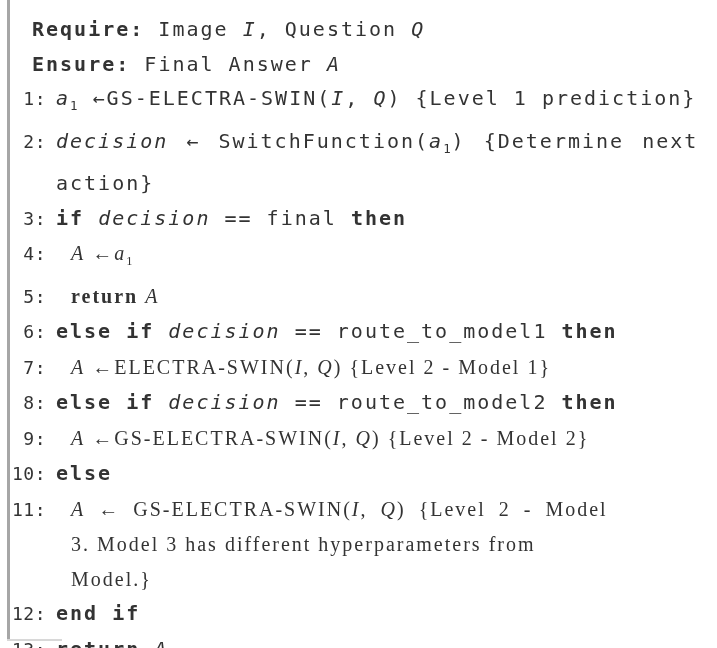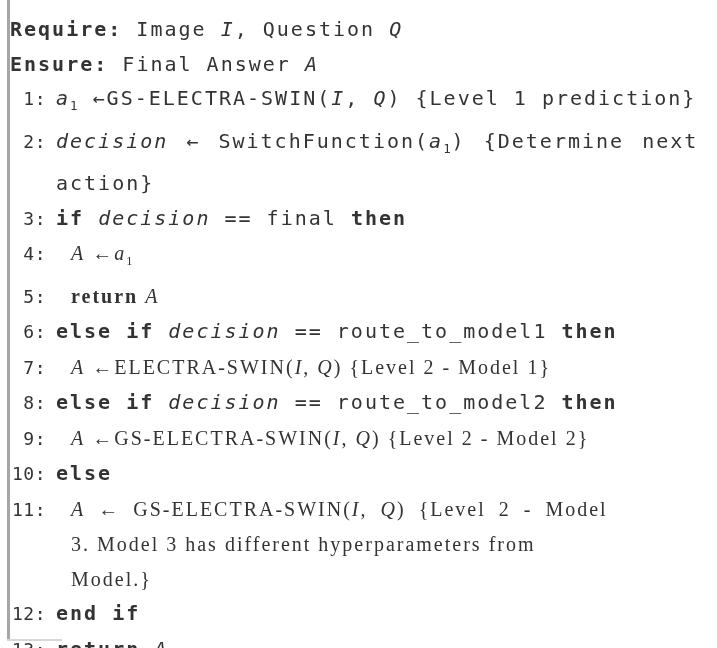--- a/index.html
+++ b/index.html
@@ -20,21 +20,21 @@
   }
   .algorithm {
     position: absolute; left: 0; top: 0; width: 717px;
     padding-top: 12px;
     font-size: 20px;
     line-height: 34.5px;
     letter-spacing: 2px;
     white-space: pre;
   }
   .row { display: block; }
-  .row.header { }
+  .row.header { padding-left: 22px; }
   .num {
     display: inline-block;
     width: 46px;
     text-align: right;
     font-size: 18px;
     letter-spacing: 0.5px;
   }
   .content { padding-left: 10px; }
   .indent-1 { padding-left: 25px; font-family: Liberation Serif, serif; }
   .kw  { font-weight: 700; }

